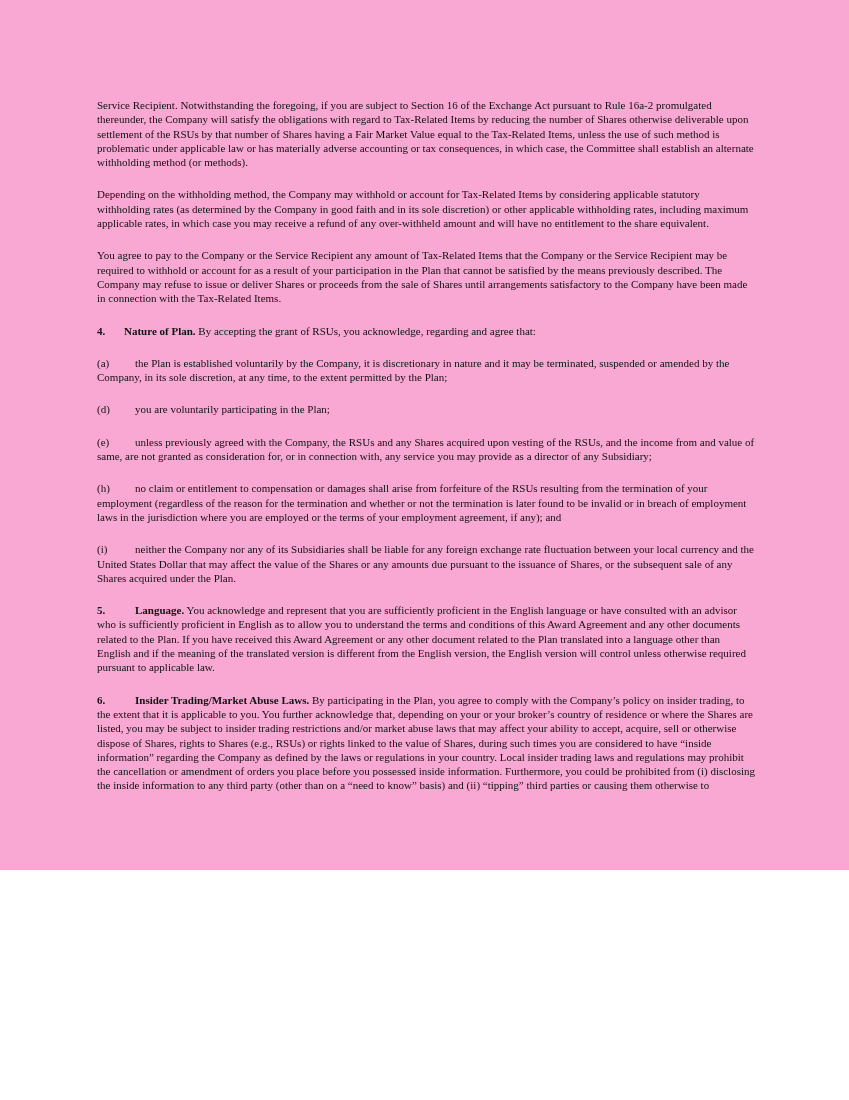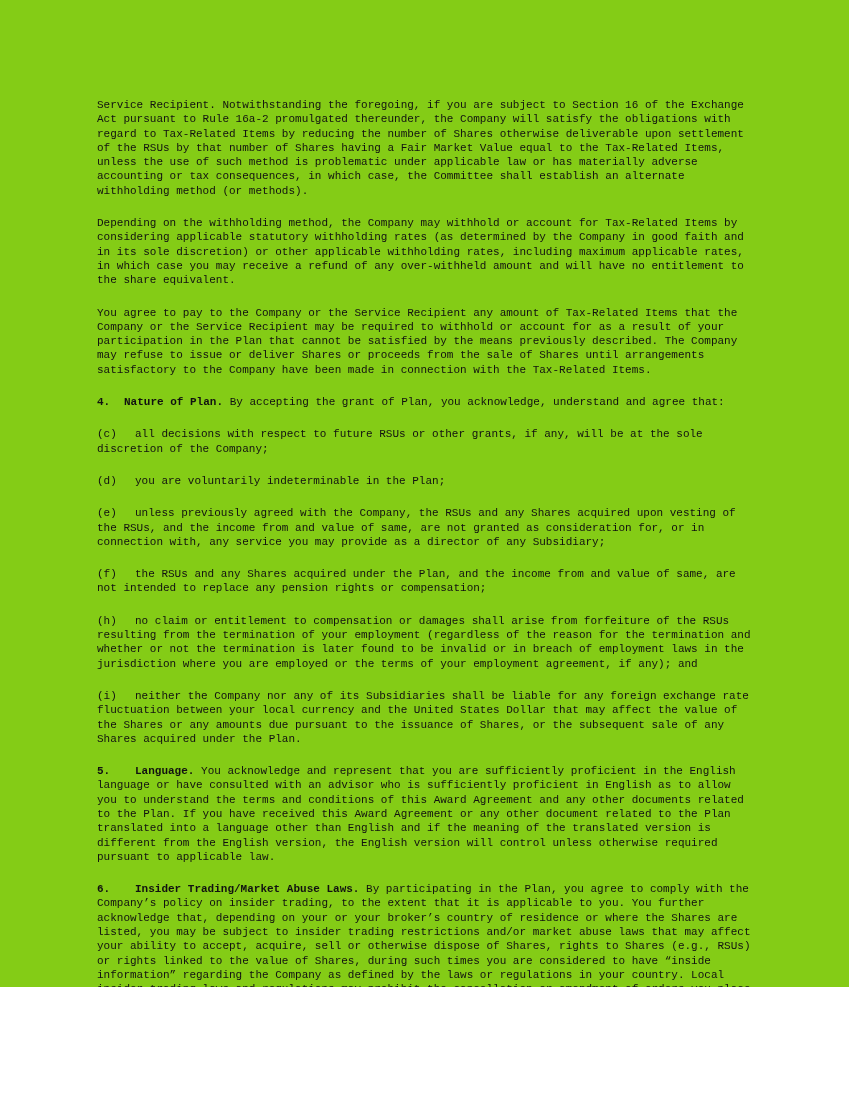--- a/index.html
+++ b/index.html
@@ -1,21 +1,21 @@
 <!DOCTYPE html>
 <html><head>
 <meta charset="utf-8">
 <style>
   html, body { margin: 0; padding: 0; background: #ffffff; }
   .page {
     position: relative;
     width: 849px;
-    height: 987px;
-    background: #84cc16;
-    font-family: Liberation Mono, monospace;
+    height: 870px;
+    background: #f9a8d4;
+    font-family: Liberation Serif, serif;
     color: #111111;
     overflow: hidden;
   }
   .content {
     position: absolute;
     left: 97px;
     top: 98px;
     width: 658px;
     font-size: 11px;
     line-height: 14.3px;
@@ -40,31 +40,30 @@
 
 <div class="page">
   <div class="content">
 
     <p class="para">Service Recipient. Notwithstanding the foregoing, if you are subject to Section 16 of the Exchange Act pursuant to Rule 16a-2 promulgated thereunder, the Company will satisfy the obligations with regard to Tax-Related Items by reducing the number of Shares otherwise deliverable upon settlement of the RSUs by that number of Shares having a Fair Market Value equal to the Tax-Related Items, unless the use of such method is problematic under applicable law or has materially adverse accounting or tax consequences, in which case, the Committee shall establish an alternate withholding method (or methods).</p>
 
     <p class="para">Depending on the withholding method, the Company may withhold or account for Tax-Related Items by considering applicable statutory withholding rates (as determined by the Company in good faith and in its sole discretion) or other applicable withholding rates, including maximum applicable rates, in which case you may receive a refund of any over-withheld amount and will have no entitlement to the share equivalent.</p>
 
     <p class="para">You agree to pay to the Company or the Service Recipient any amount of Tax-Related Items that the Company or the Service Recipient may be required to withhold or account for as a result of your participation in the Plan that cannot be satisfied by the means previously described. The Company may refuse to issue or deliver Shares or proceeds from the sale of Shares until arrangements satisfactory to the Company have been made in connection with the Tax-Related Items.</p>
 
-    <p class="para"><span class="marker narrow sec-num">4.</span><b class="sec-title">Nature of Plan.</b> <span>By accepting the grant of Plan, you acknowledge, understand and agree that:</span></p>
+    <p class="para"><span class="marker narrow sec-num">4.</span><b class="sec-title">Nature of Plan.</b> <span>By accepting the grant of RSUs, you acknowledge, regarding and agree that:</span></p>
+
+    <p class="para"><span class="marker">(a)</span><span>the Plan is established voluntarily by the Company, it is discretionary in nature and it may be terminated, suspended or amended by the Company, in its sole discretion, at any time, to the extent permitted by the Plan;</span></p>
 
 
 
-    <p class="para"><span class="marker">(c)</span><span>all decisions with respect to future RSUs or other grants, if any, will be at the sole discretion of the Company;</span></p>
-
-    <p class="para"><span class="marker">(d)</span><span>you are voluntarily indeterminable in the Plan;</span></p>
+    <p class="para"><span class="marker">(d)</span><span>you are voluntarily participating in the Plan;</span></p>
 
     <p class="para"><span class="marker">(e)</span><span>unless previously agreed with the Company, the RSUs and any Shares acquired upon vesting of the RSUs, and the income from and value of same, are not granted as consideration for, or in connection with, any service you may provide as a director of any Subsidiary;</span></p>
 
-    <p class="para"><span class="marker">(f)</span><span>the RSUs and any Shares acquired under the Plan, and the income from and value of same, are not intended to replace any pension rights or compensation;</span></p>
 
 
     <p class="para"><span class="marker">(h)</span><span>no claim or entitlement to compensation or damages shall arise from forfeiture of the RSUs resulting from the termination of your employment (regardless of the reason for the termination and whether or not the termination is later found to be invalid or in breach of employment laws in the jurisdiction where you are employed or the terms of your employment agreement, if any); and</span></p>
 
     <p class="para"><span class="marker">(i)</span><span>neither the Company nor any of its Subsidiaries shall be liable for any foreign exchange rate fluctuation between your local currency and the United States Dollar that may affect the value of the Shares or any amounts due pursuant to the issuance of Shares, or the subsequent sale of any Shares acquired under the Plan.</span></p>
 
     <p class="para"><span class="marker sec-num">5.</span><b class="sec-title">Language.</b> <span>You acknowledge and represent that you are sufficiently proficient in the English language or have consulted with an advisor who is sufficiently proficient in English as to allow you to understand the terms and conditions of this Award Agreement and any other documents related to the Plan.  If you have received this Award Agreement or any other document related to the Plan translated into a language other than English and if the meaning of the translated version is different from the English version, the English version will control unless otherwise required pursuant to applicable law.</span></p>
 
     <p class="para"><span class="marker sec-num">6.</span><b class="sec-title">Insider Trading/Market Abuse Laws.</b> <span>By participating in the Plan, you agree to comply with the Company’s policy on insider trading, to the extent that it is applicable to you. You further acknowledge that, depending on your or your broker’s country of residence or where the Shares are listed, you may be subject to insider trading restrictions and/or market abuse laws that may affect your ability to accept, acquire, sell or otherwise dispose of Shares, rights to Shares (e.g., RSUs) or rights linked to the value of Shares, during such times you are considered to have “inside information” regarding the Company as defined by the laws or regulations in your country. Local insider trading laws and regulations may prohibit the cancellation or amendment of orders you place before you possessed inside information. Furthermore, you could be prohibited from (i) disclosing the inside information to any third party (other than on a “need to know” basis) and (ii) “tipping” third parties or causing them otherwise to</span></p>
 

